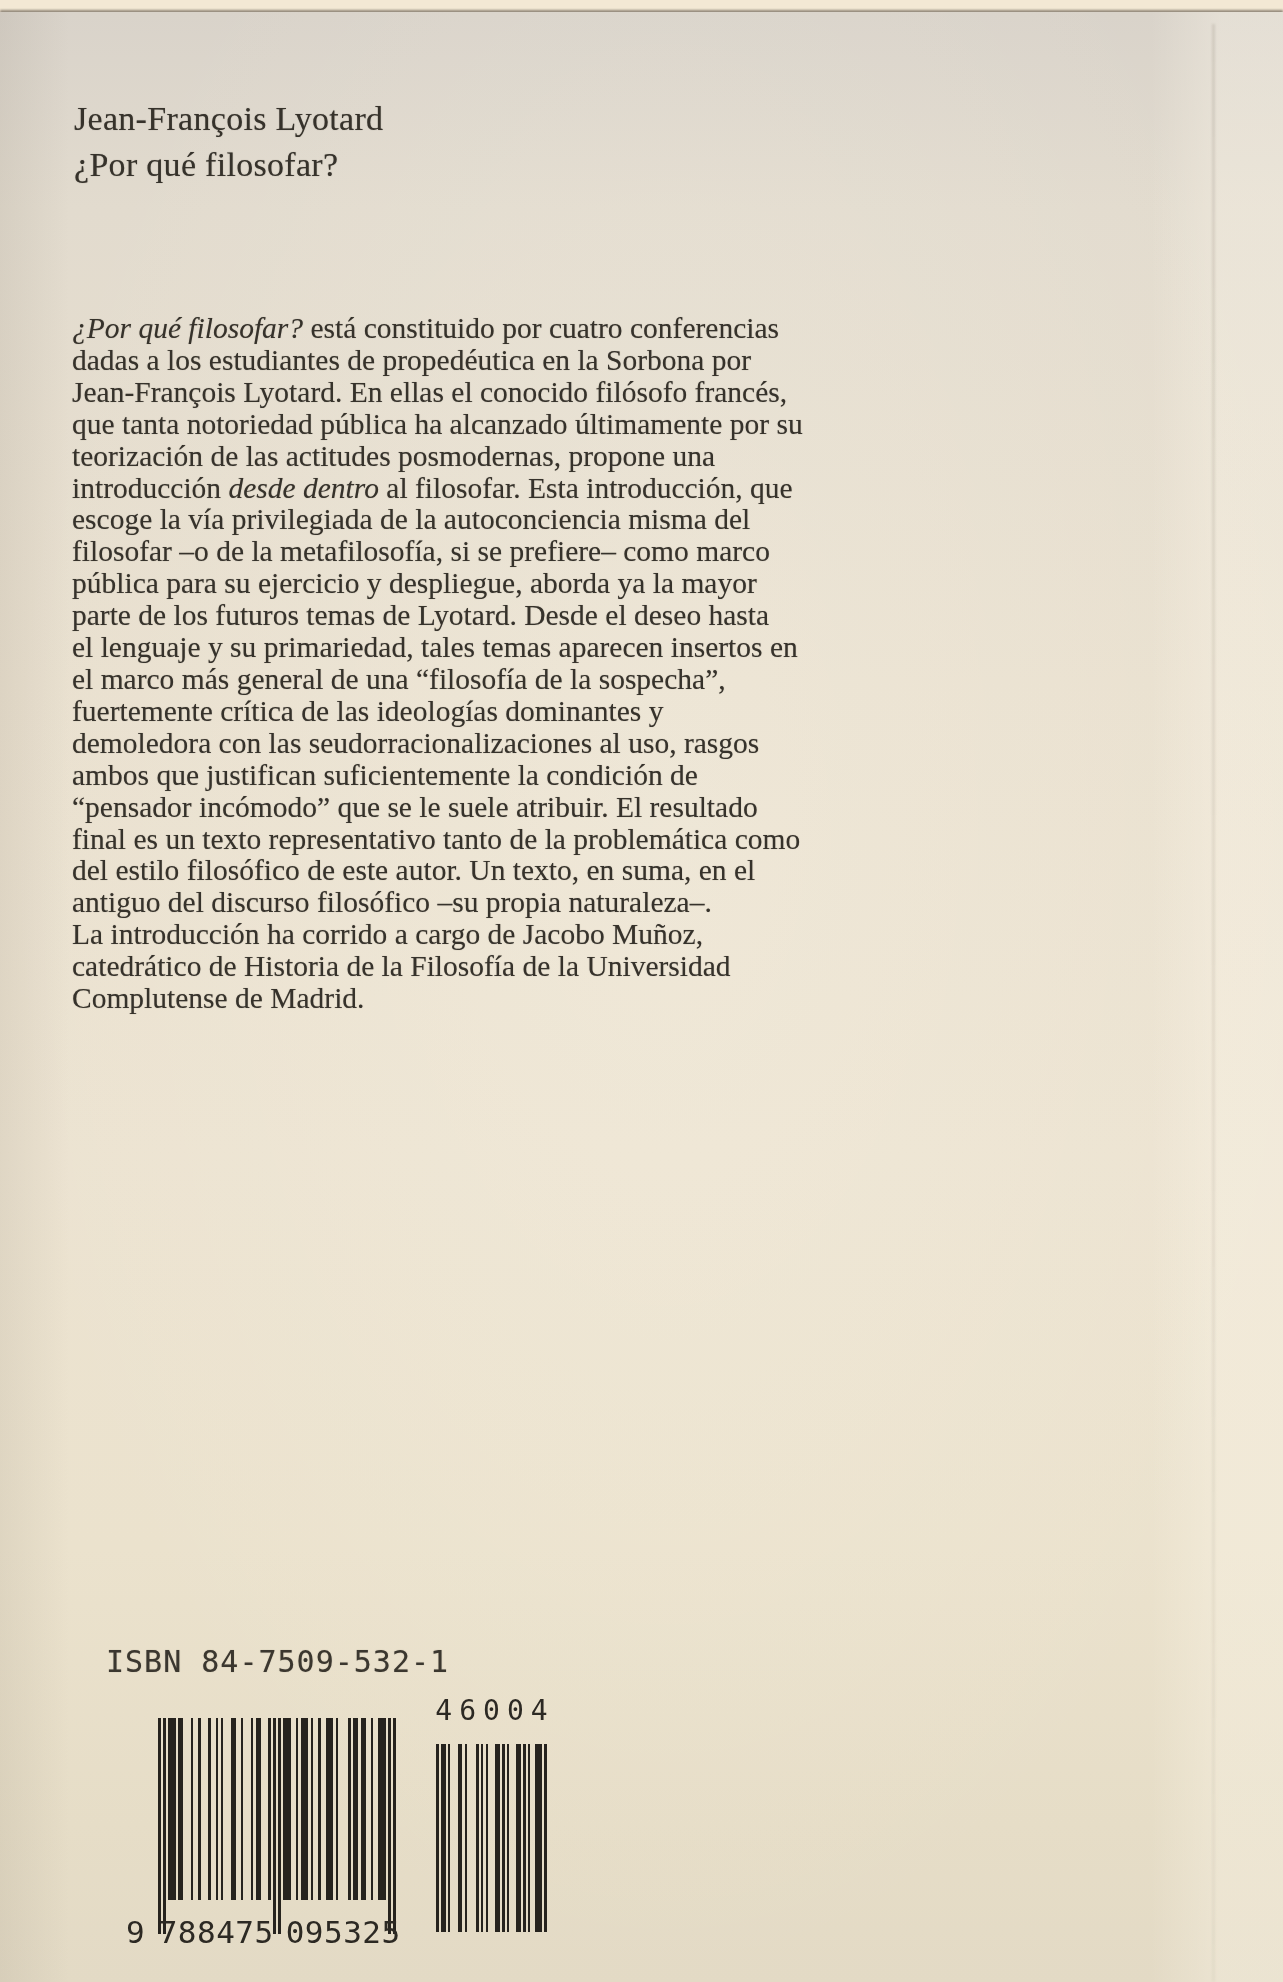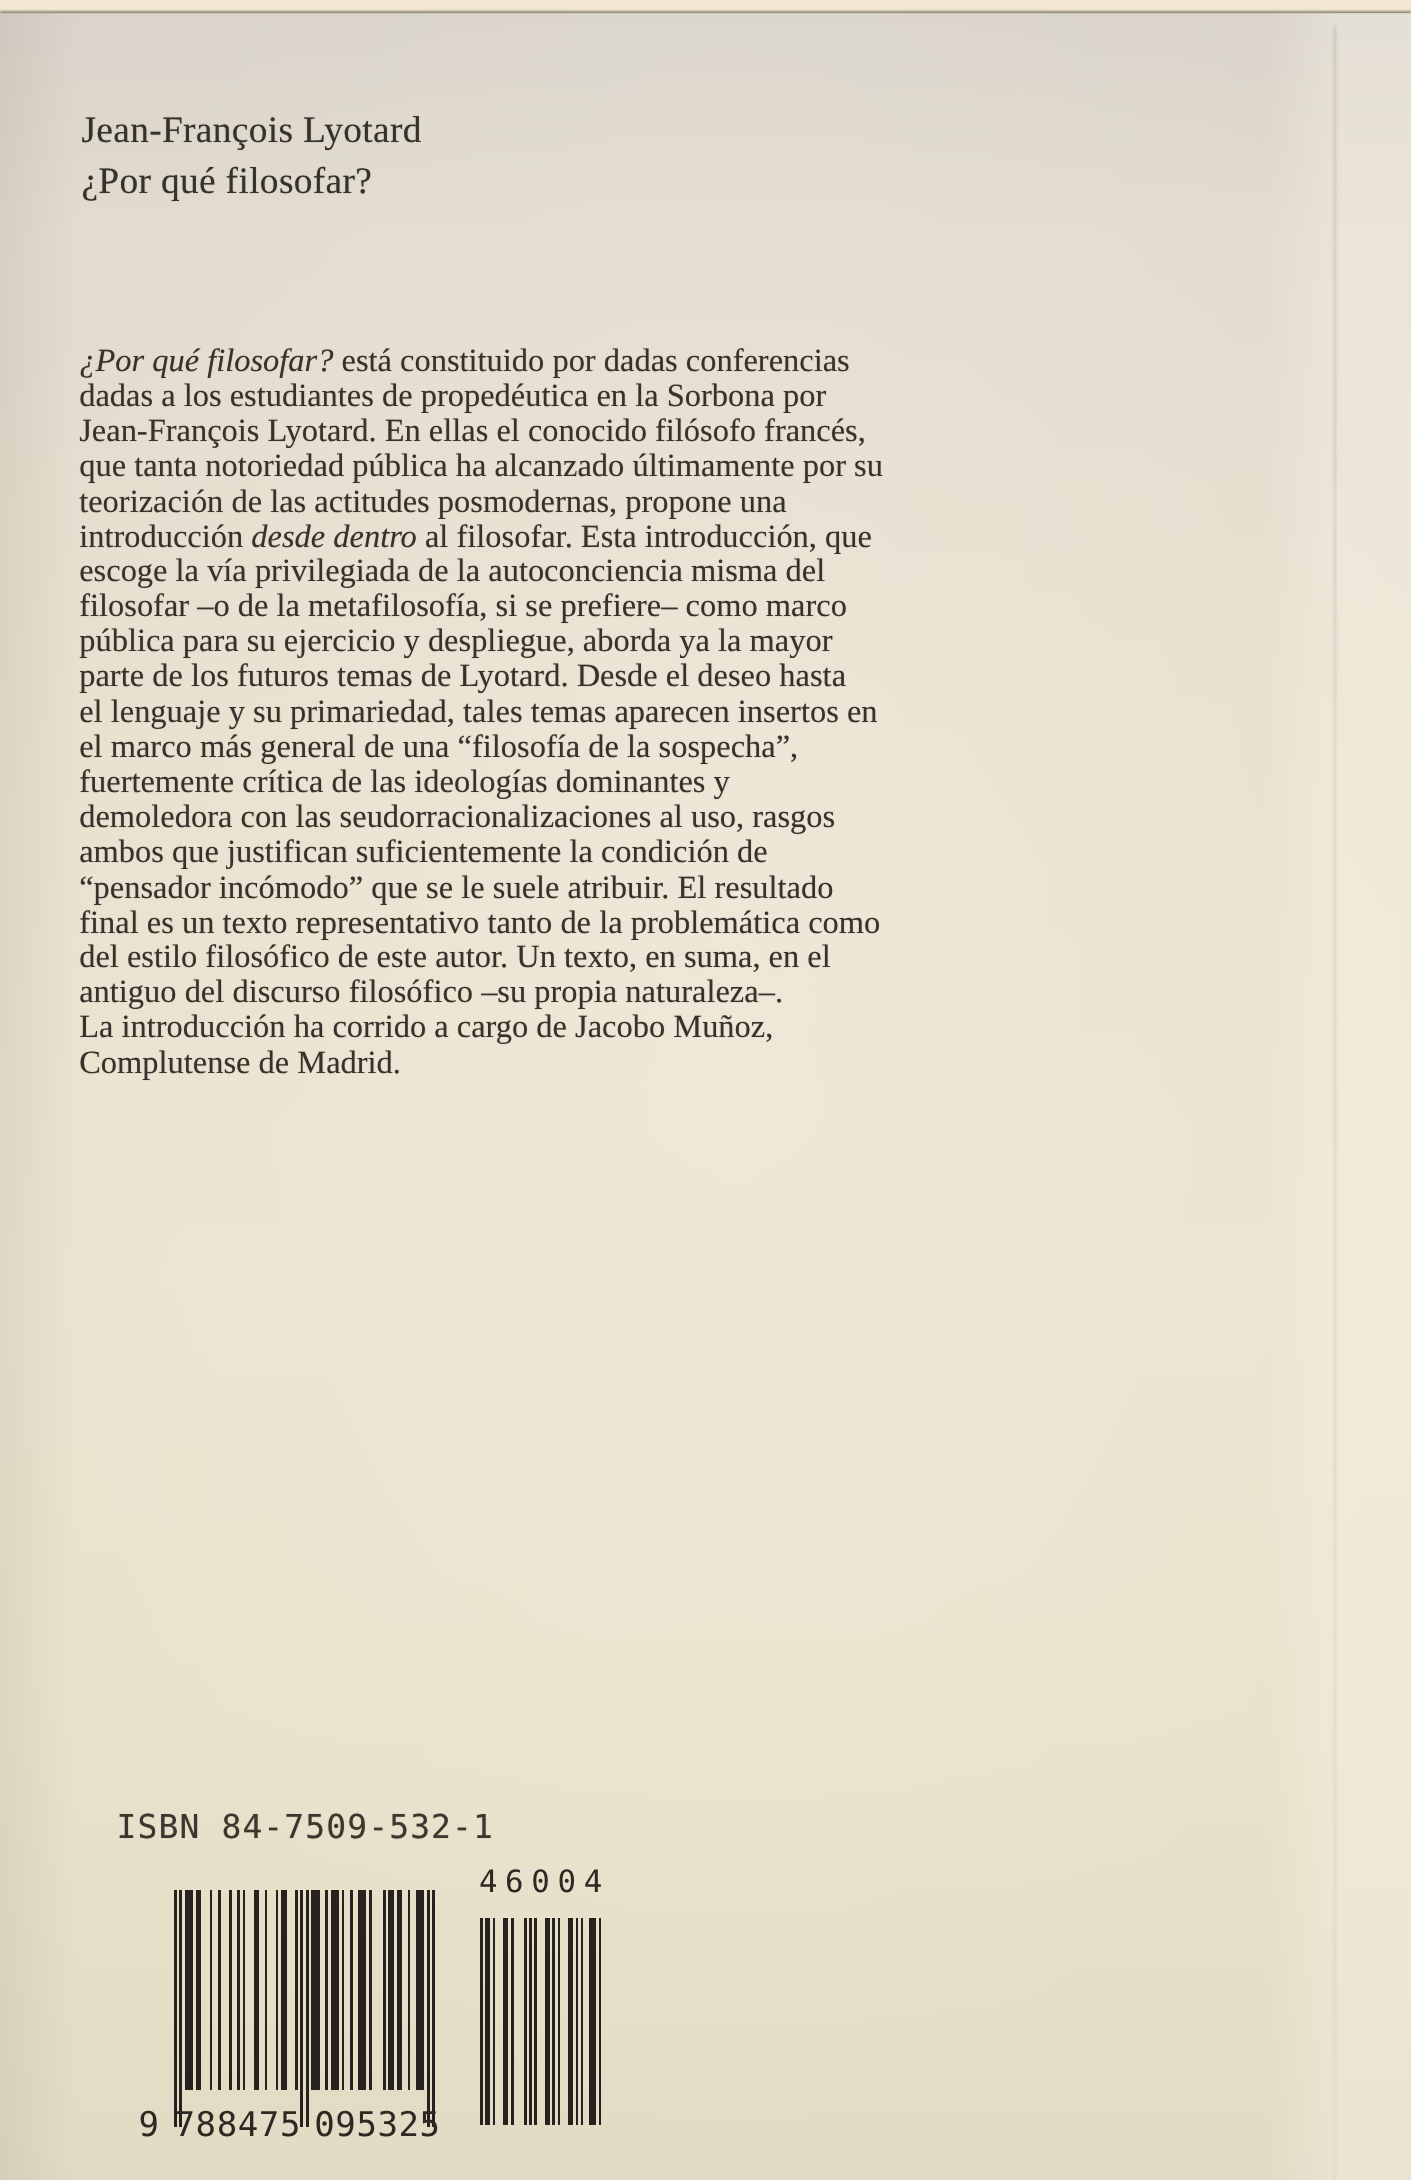--- a/index.html
+++ b/index.html
@@ -72,40 +72,41 @@
 
 <div class="book-cover">
   <div class="crease"></div>
 
   <div class="title-block">
     <div>Jean-François Lyotard</div>
     <div>¿Por qué filosofar?</div>
   </div>
 
   <div class="blurb" id="blurb">
-      <div><span class="it">¿Por qué filosofar?</span><span> está constituido por dadas conferencias</span></div>
+      <div><span class="it">¿Por qué filosofar?</span><span> está constituido por cuatro conferencias</span></div>
       <div><span>dadas a los estudiantes de propedéutica en la Sorbona por</span></div>
       <div><span>Jean-François Lyotard. En ellas el conocido filósofo francés,</span></div>
       <div><span>que tanta notoriedad pública ha alcanzado últimamente por su</span></div>
       <div><span>teorización de las actitudes posmodernas, propone una</span></div>
       <div><span>introducción </span><span class="it">desde dentro</span><span> al filosofar. Esta introducción, que</span></div>
       <div><span>escoge la vía privilegiada de la autoconciencia misma del</span></div>
       <div><span>filosofar –o de la metafilosofía, si se prefiere– como marco</span></div>
       <div><span>pública para su ejercicio y despliegue, aborda ya la mayor</span></div>
       <div><span>parte de los futuros temas de Lyotard. Desde el deseo hasta</span></div>
       <div><span>el lenguaje y su primariedad, tales temas aparecen insertos en</span></div>
       <div><span>el marco más general de una “filosofía de la sospecha”,</span></div>
       <div><span>fuertemente crítica de las ideologías dominantes y</span></div>
       <div><span>demoledora con las seudorracionalizaciones al uso, rasgos</span></div>
       <div><span>ambos que justifican suficientemente la condición de</span></div>
       <div><span>“pensador incómodo” que se le suele atribuir. El resultado</span></div>
       <div><span>final es un texto representativo tanto de la problemática como</span></div>
       <div><span>del estilo filosófico de este autor. Un texto, en suma, en el</span></div>
       <div><span>antiguo del discurso filosófico –su propia naturaleza–.</span></div>
       <div><span>La introducción ha corrido a cargo de Jacobo Muñoz,</span></div>
+      <div><span>catedrático de Historia de la Filosofía de la Universidad</span></div>
       <div><span>Complutense de Madrid.</span></div>
     </div>
 
   <div class="isbn">ISBN 84-7509-532-1</div>
 
   <div class="barcode-wrap">
     <svg id="bars" width="460" height="300" shape-rendering="crispEdges">
         <rect x="32.00" y="42" width="2.50" height="216" fill="#26231e"></rect>
         <rect x="37.00" y="42" width="2.50" height="216" fill="#26231e"></rect>
         <rect x="42.00" y="42" width="7.50" height="182" fill="#26231e"></rect>

